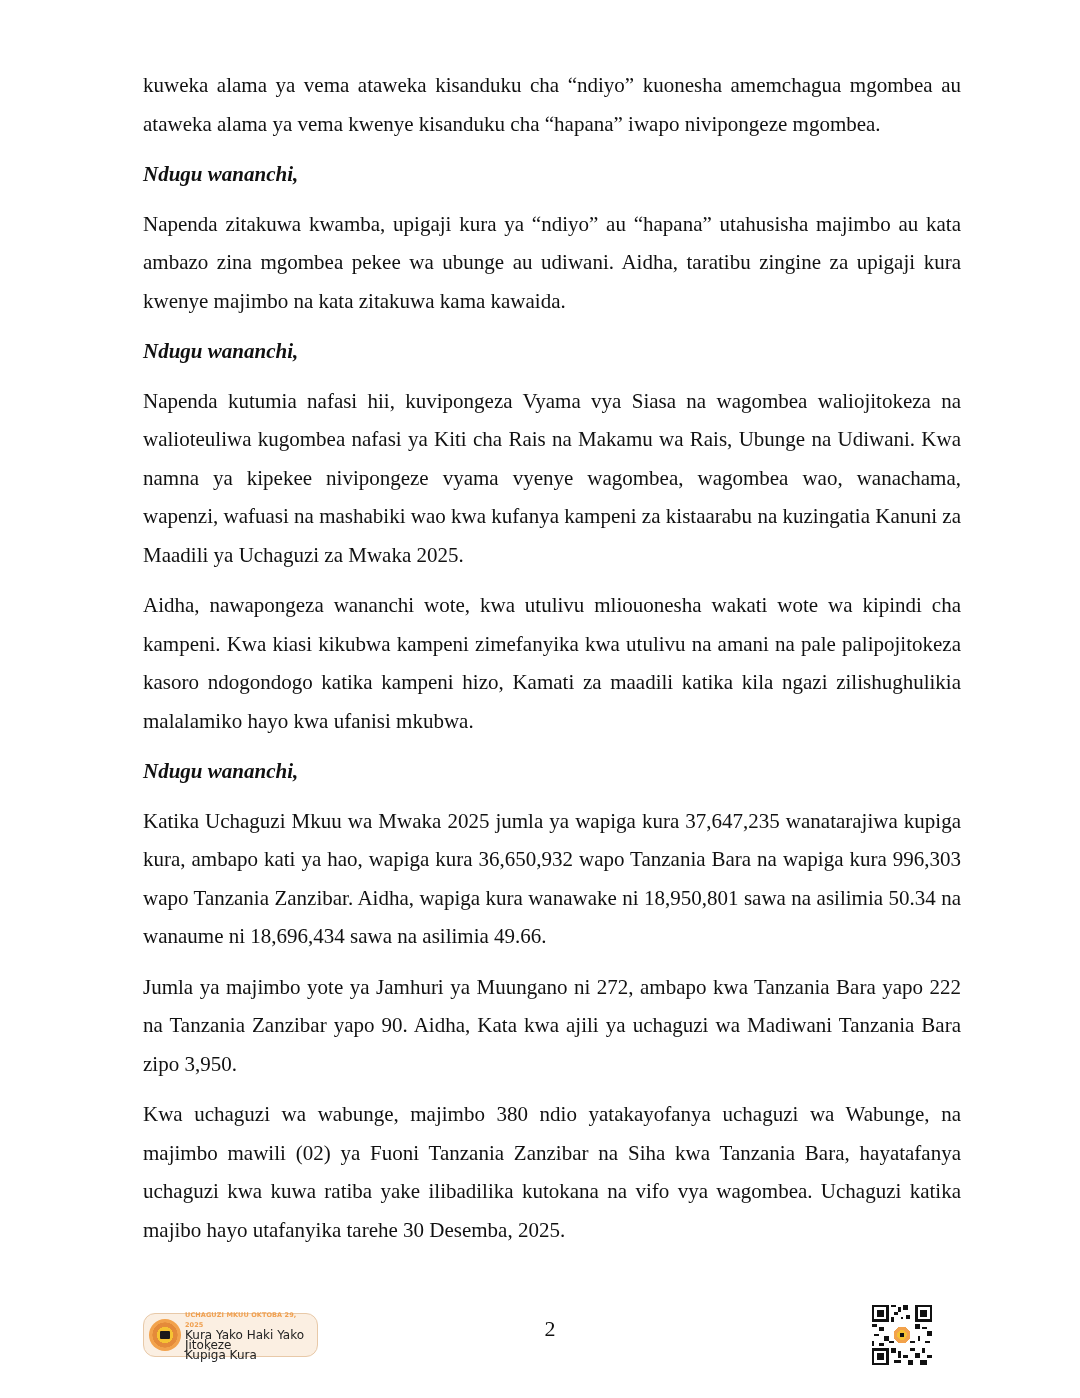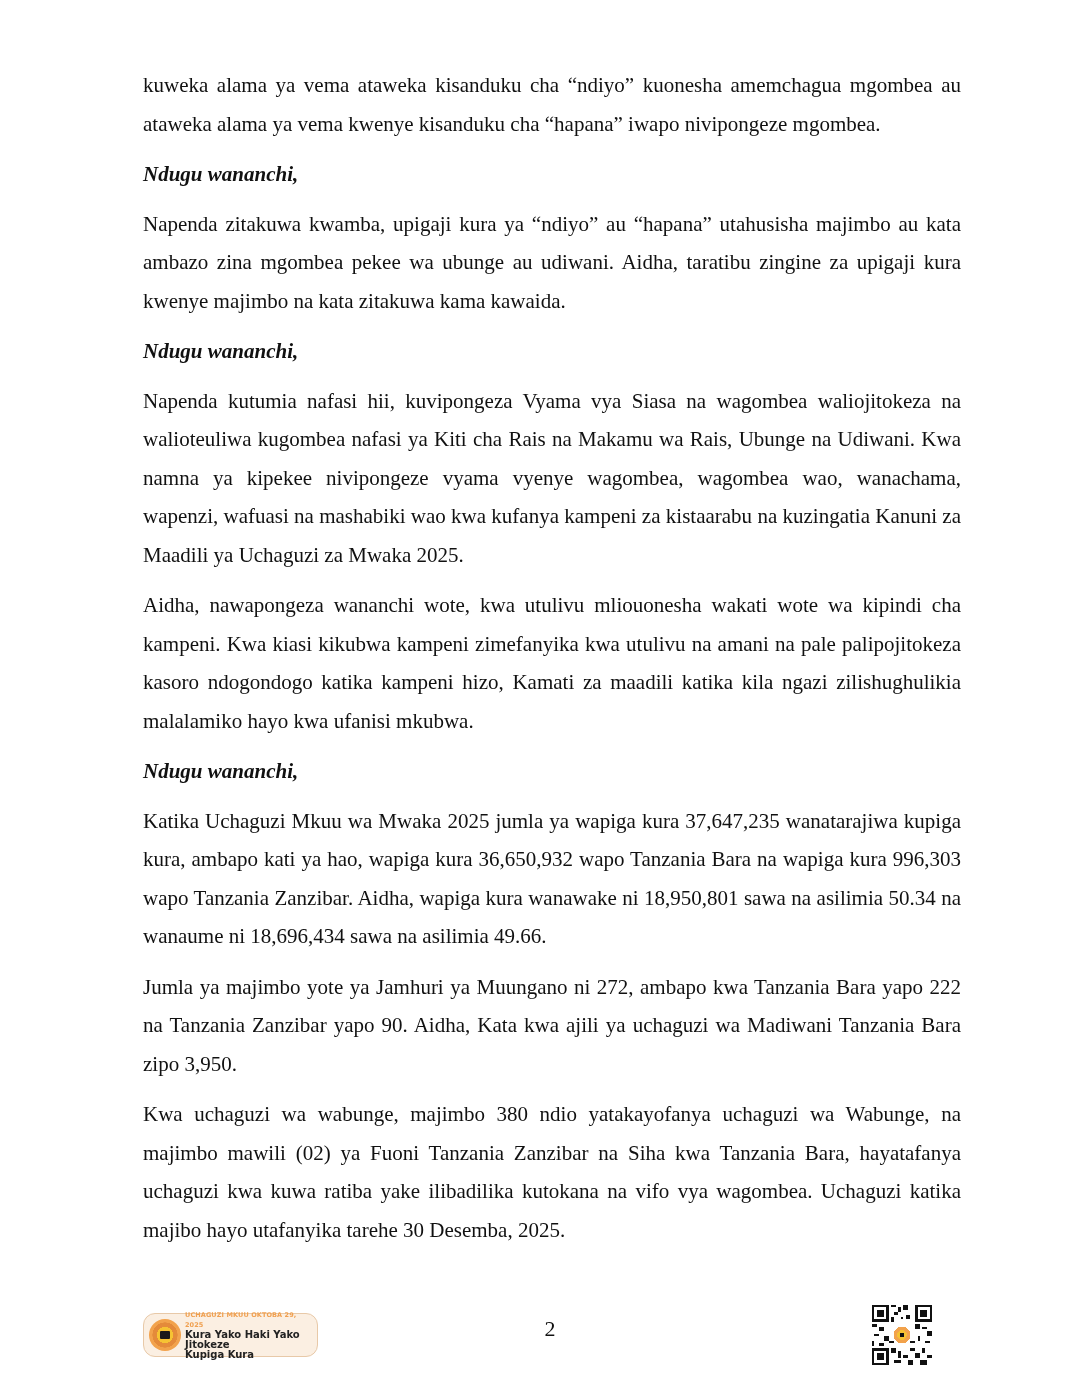--- a/index.html
+++ b/index.html
@@ -24,21 +24,21 @@
       width: 32px; height: 32px; border-radius: 50%; margin: 0 4px 0 5px;
       background: radial-gradient(circle at 50% 50%, #f6c233 0 35%, #e48a3a 36% 55%, #f2a24c 56% 80%, #d9d1c3 81% 100%);
       position: relative; flex-shrink: 0;
     }
     .badge-logo::after {
       content: ""; position: absolute; left: 11px; top: 12px; width: 10px; height: 8px;
       background: #1a1a1a; border-radius: 1px;
     }
     .badge-text { display: flex; flex-direction: column; line-height: 10px; }
     .badge-title { font-size: 6.5px; font-weight: bold; color: #f0a050; letter-spacing: 0.1px; }
-    .badge-line { font-size: 10px; font-weight: bold; color: #222; }
+    .badge-line { font-size: 12px; font-weight: normal; color: #222; }
     .page-number {
       position: absolute; left: 530px; top: 1316px; width: 40px; text-align: center;
       font-family: "Liberation Serif", serif; font-size: 22px; color: #111;
     }
     .qr {
       position: absolute; left: 872px; top: 1305px; width: 60px; height: 60px;
     }
   </style>
 </head>
 <body>

